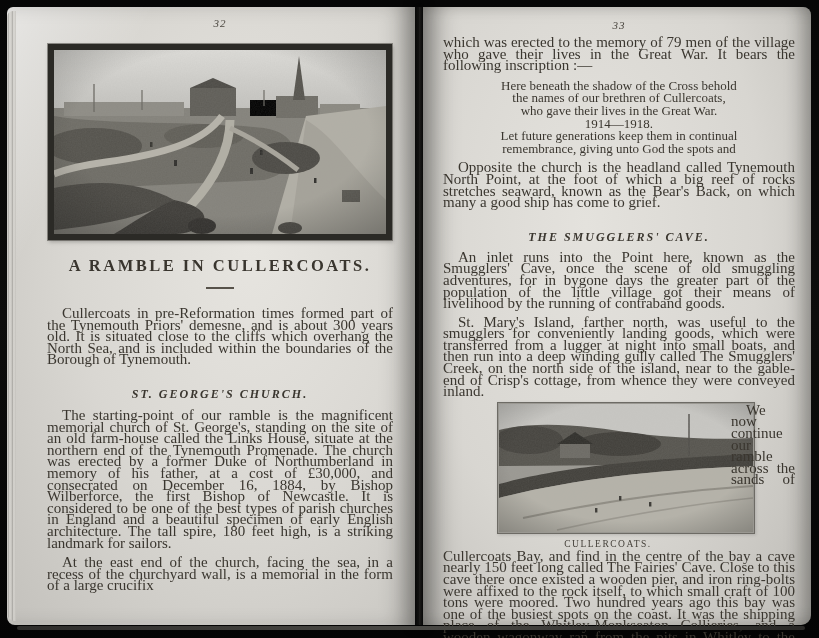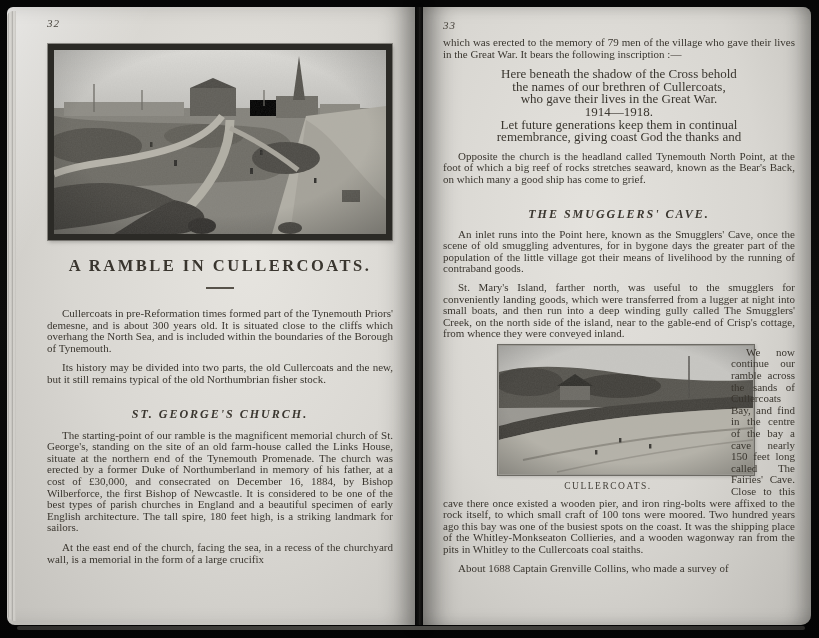--- a/index.html
+++ b/index.html
@@ -30,32 +30,32 @@
     box-shadow:0 0 10px 2px rgba(0,0,0,0.6); }
 
   .page-right {
     width:388px; border-radius:0 8px 10px 0;
     background:
       radial-gradient(ellipse at 42% 35%, #e4e2dd 0%, #d8d6d1 55%, #bdbbb6 100%);
     box-shadow: inset 22px 0 26px -14px rgba(18,18,16,0.55), inset -16px 0 20px -10px rgba(18,18,16,0.4);
     padding:12px 16px 0 20px;
   }
 
-  .pageno { font-size:11px; letter-spacing:1px; color:#4a463f; font-style:italic; }
+  .pageno { text-align:center; font-size:11px; letter-spacing:1px; color:#4a463f; font-style:italic; }
 
   
   .photo-left-frame { display:block; width:344px; height:196px; margin:15px auto 0 auto;
     border:6px solid #2b2a26; background:#8f8d87; box-shadow:0 0 0 1px rgba(60,58,52,0.5), 1px 2px 4px rgba(0,0,0,0.25); }
   .photo-left-frame svg, .photo-right-border svg { display:block; width:100%; height:100%; }
 
   .title { margin-top:16px; text-align:center; font-size:16.5px; font-weight:bold;
     letter-spacing:2.5px; color:#39352e; }
   .title-rule { width:28px; height:2px; background:#57524a; margin:11px auto 0 auto; }
 
-  .body { font-size:11px; line-height:11.6px; text-align:justify; color:#3a362f; }
+  .body { font-size:15px; line-height:11.6px; text-align:justify; color:#3a362f; }
   .ind { text-indent:15px; }
   .page-left .body { margin-top:8px; }
   .page-left .body.first { margin-top:19px; }
 
   .subhead { margin-top:21px; text-align:center; font-size:12px; font-weight:bold; font-style:italic;
     letter-spacing:2px; color:#3a362f; }
 
   .inscription { margin:8px auto 0 auto; width:76%; text-align:center; font-size:13px; line-height:12.6px; color:#3a362f; }
 
   .page-right .body { margin-top:7px; }
@@ -128,42 +128,41 @@
           <rect x="96" y="92" width="2.5" height="5" fill="#35342f"></rect>
           <rect width="332" height="184" filter="url(#grainL)"></rect>
           <rect width="332" height="184" fill="url(#vigL)"></rect>
         </svg>
       </figure>
 
       <h1 class="title">A RAMBLE IN CULLERCOATS.</h1>
       <div class="title-rule"></div>
 
       <p class="body ind first">Cullercoats in pre-Reformation times formed part of the Tynemouth Priors' demesne, and is about 300 years old.  It is situated close to the cliffs which overhang the North Sea, and is included within the boundaries of the Borough of Tynemouth.</p>
-      <p class="body ind">Its history may be divided into two parts, the old Cullercoats and the new, but it still remains typical of the old Northumbrian fisher stock.</p>
 
       <h2 class="subhead">ST. GEORGE'S CHURCH.</h2>
 
       <p class="body ind">The starting-point of our ramble is the magnificent memorial church of St. George's, standing on the site of an old farm-house called the Links House, situate at the northern end of the Tynemouth Promenade.  The church was erected by a former Duke of Northumberland in memory of his father, at a cost of £30,000, and consecrated on December 16, 1884, by Bishop Wilberforce, the first Bishop of Newcastle.  It is considered to be one of the best types of parish churches in England and a beautiful specimen of early English architecture.  The tall spire, 180 feet high, is a striking landmark for sailors.</p>
       <p class="body ind">At the east end of the church, facing the sea, in a recess of the churchyard wall, is a memorial in the form of a large crucifix</p>
     </div>
 
     <div class="gutter"></div>
 
     <div class="page page-right">
       <div class="pageno">33</div>
 
       <p class="body first">which was erected to the memory of 79 men of the village who gave their lives in the Great War.  It bears the following inscription :—</p>
 
       <div class="inscription">
         <div>Here beneath the shadow of the Cross behold</div>
         <div>the names of our brethren of Cullercoats,</div>
         <div>who gave their lives in the Great War.</div>
         <div>1914—1918.</div>
         <div>Let future generations keep them in continual</div>
-        <div>remembrance, giving coast God the thanks and</div>
+        <div>remembrance, giving unto God the spots and</div>
       </div>
 
       <p class="body ind">Opposite the church is the headland called Tynemouth North Point, at the foot of which a big reef of rocks stretches seaward, known as the Bear's Back, on which many a good ship has come to grief.</p>
 
       <h2 class="subhead">THE SMUGGLERS' CAVE.</h2>
 
       <p class="body ind">An inlet runs into the Point here, known as the Smugglers' Cave, once the scene of old smuggling adventures, for in bygone days the greater part of the population of the little village got their means of livelihood by the running of contraband goods.</p>
       <p class="body ind">St. Mary's Island, farther north, was useful to the smugglers for conveniently landing goods, which were transferred from a lugger at night into small boats, and then run into a deep winding gully called The Smugglers' Creek, on the north side of the island, near to the gable-end of Crisp's cottage, from whence they were conveyed inland.</p>
 
       <figure class="photo-right">

